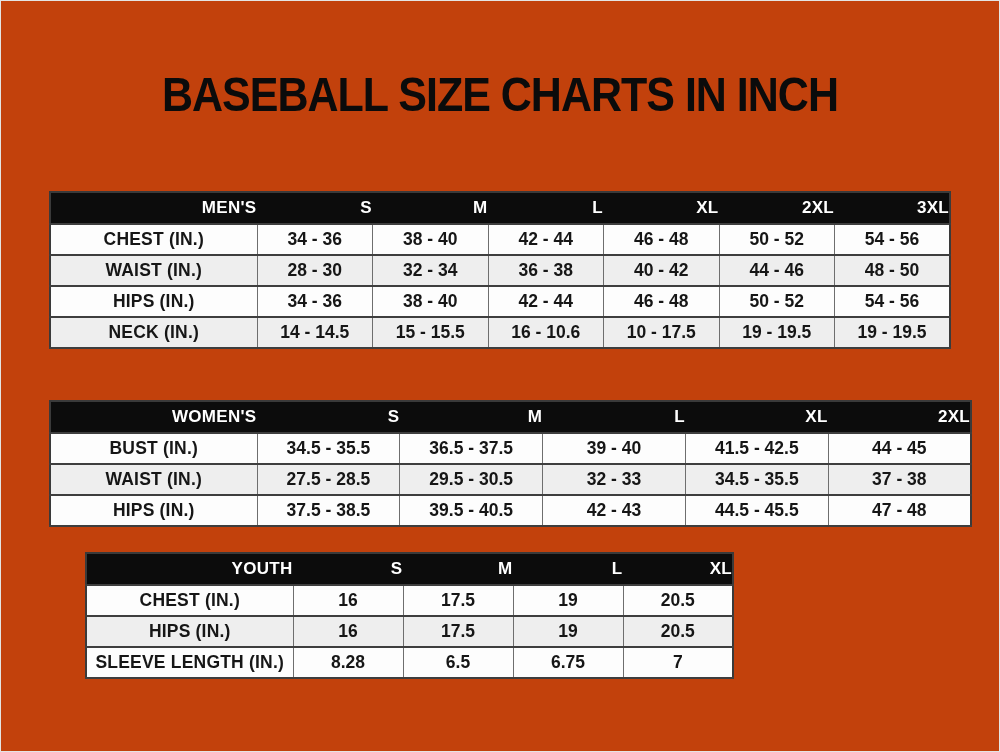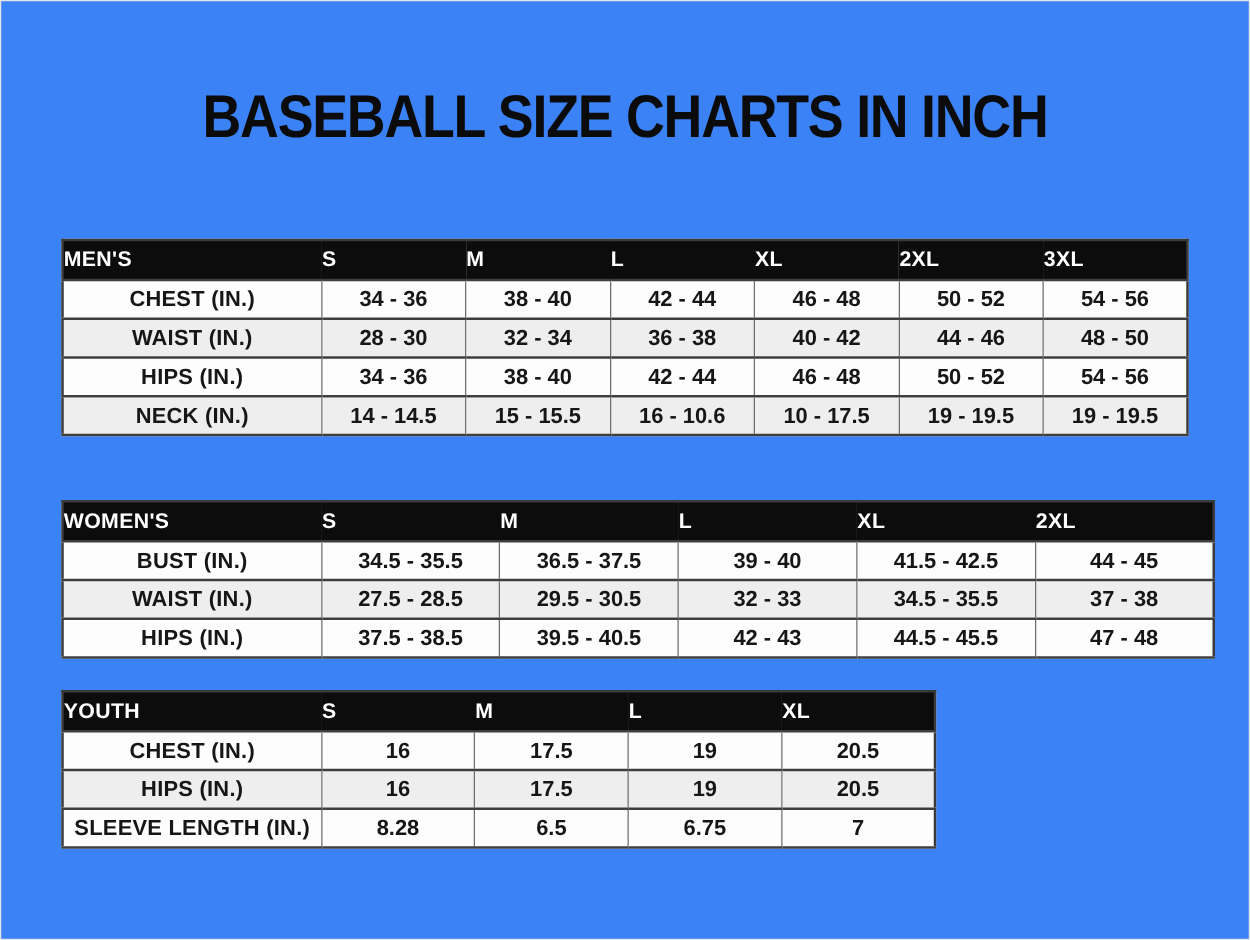--- a/index.html
+++ b/index.html
@@ -4,21 +4,21 @@
 <style>
   html, body { margin: 0; padding: 0; }
   body {
     font-family: "Liberation Sans", sans-serif;
     background: #ffffff;
   }
   .page {
     position: relative;
     width: 1000px;
     height: 752px;
-    background: #3b82f6;
+    background: #c2410c;
     border: 1px solid #e4e4e4;
     box-sizing: border-box;
     overflow: hidden;
   }
   .chart-title {
     position: absolute;
     top: 66px;
     left: 0;
     width: 100%;
     text-align: center;
@@ -33,32 +33,32 @@
   table.size-table {
     position: absolute;
     left: 48px;
     border-collapse: collapse;
     table-layout: fixed;
     background: #fefefe;
     border: 2px solid #3a3a3a;
   }
   #mens-table   { top: 190px; width: 902px; }
   #womens-table { top: 399px; width: 923px; }
-  #youth-table  { top: 551px; width: 700px; }
+  #youth-table  { top: 551px; width: 649px; margin-left: 36px; }
 
   .size-table th {
     background: #0c0c0c;
     color: #ffffff;
     font-size: 17px;
     font-weight: bold;
     height: 30px;
     padding: 0;
     border: 1px solid #0c0c0c;
     letter-spacing: 0.3px;
-    text-align: left;
+    text-align: right;
   }
   .size-table td {
     height: 29px;
     padding: 0 2px;
     text-align: center;
     vertical-align: middle;
     font-weight: bold;
     font-size: 17.5px;
     color: #161616;
     border-top: 2px solid #3e3e3e;

